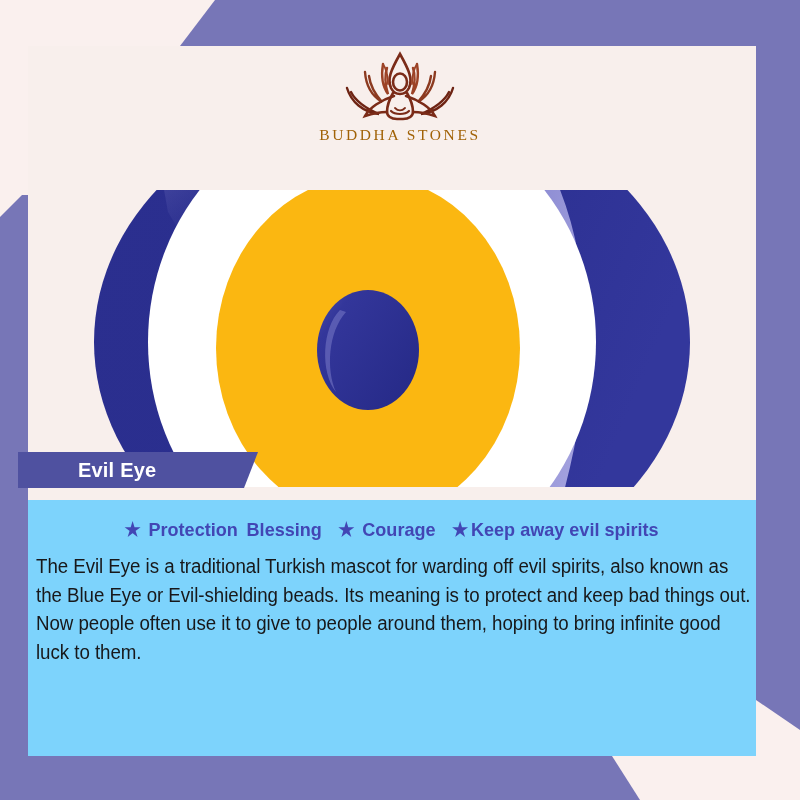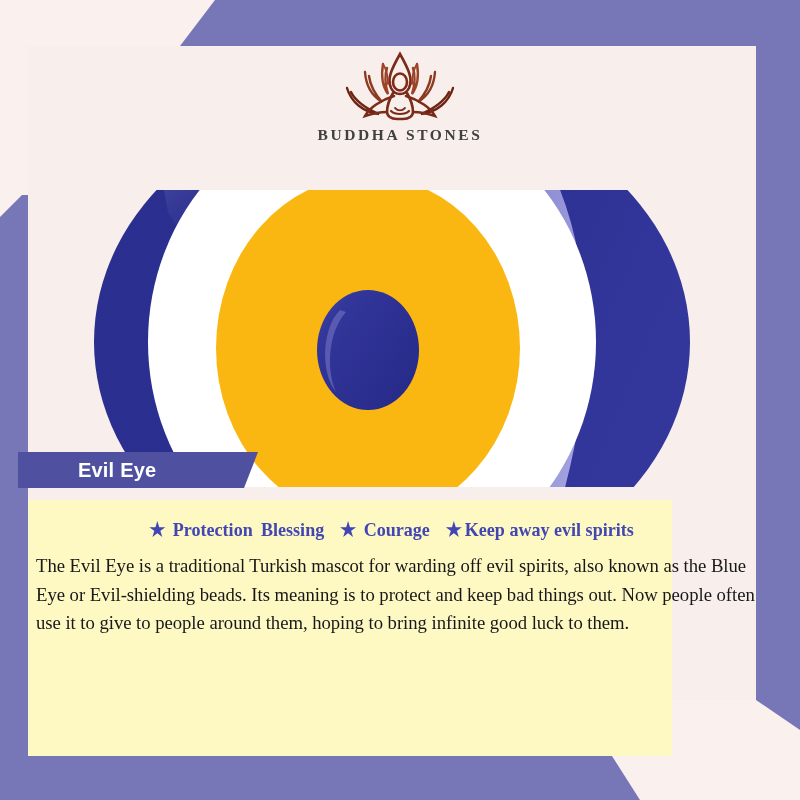--- a/index.html
+++ b/index.html
@@ -60,22 +60,22 @@
     align-items: center;
     justify-content: flex-start;
     pointer-events: none;
   }
   #logo-mark { display: block; }
   #brand-name {
     margin-top: 2px;
     font-family: "Liberation Serif", serif;
     font-size: 15.5px;
     letter-spacing: 2.6px;
-    color: #404040;
-    font-weight: 700;
+    color: #a16207;
+    font-weight: 400;
   }
 
   
   #title-banner {
     position: absolute;
     left: 155px; top: 140px;
     width: 495px; height: 50px;
     background: #fdf9f7;
     display: flex;
     align-items: center;
@@ -115,23 +115,22 @@
     color: #ffffff;
     font-size: 20px;
     font-weight: 700;
     letter-spacing: 0.2px;
   }
 
   
   #desc-panel {
     position: absolute;
     left: 28px; top: 500px;
-    width: 644px; height: 256px;
-    background: #fef9c3;
-    font-family: Liberation Serif, serif;
+    width: 728px; height: 256px;
+    background: #7dd3fc;
   }
 
   #feature-row {
     position: absolute;
     left: 0; top: 18px;
     width: 728px;
     text-align: center;
     white-space: nowrap;
     font-size: 19px;
     font-weight: 700;

